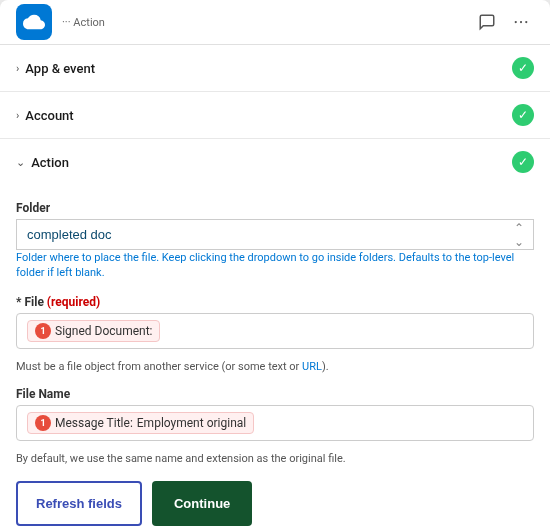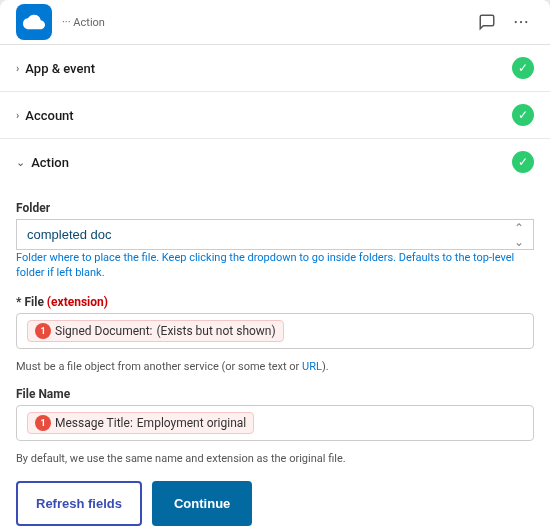--- a/index.html
+++ b/index.html
@@ -207,21 +207,21 @@
       color: #3a4db5;
       border-radius: 4px;
       font-size: 13px;
       font-weight: 600;
       cursor: pointer;
       text-align: center;
     }
     .btn-primary {
       padding: 15px 22px;
       border: none;
-      background: #0369a1;
+      background: #14532d;
       color: #fff;
       border-radius: 4px;
       font-size: 13px;
       font-weight: 600;
       cursor: pointer;
     }
   </style>
 </head>
 <body>
 
@@ -285,27 +285,26 @@
       <div class="field-label">Folder</div>
       <div class="input-wrapper">
         <input class="field-input" type="text" value="completed doc" readonly="" style="">
         <span class="input-arrow">⌃<br>⌄</span>
       </div>
       <div class="field-hint">Folder where to place the file. Keep clicking the dropdown to go inside folders. Defaults to the top-level folder if left blank.</div>
     </div>
 
     <div class="field-group">
       <div class="field-label">
-        * <span>File</span> <span class="required">(extension)</span>
+        * <span>File</span> <span class="required">(required)</span>
       </div>
       <div class="tag-input">
         <div class="tag">
           <div class="tag-circle">1</div>
           <span>Signed Document:</span>
-          <span>(Exists but not shown)</span>
         </div>
       </div>
       <div class="field-note">
         Must be a file object from another service (or some text or <a>URL</a>).
       </div>
     </div>
 
     <div class="field-group">
       <div class="field-label">File Name</div>
       <div class="tag-input">

